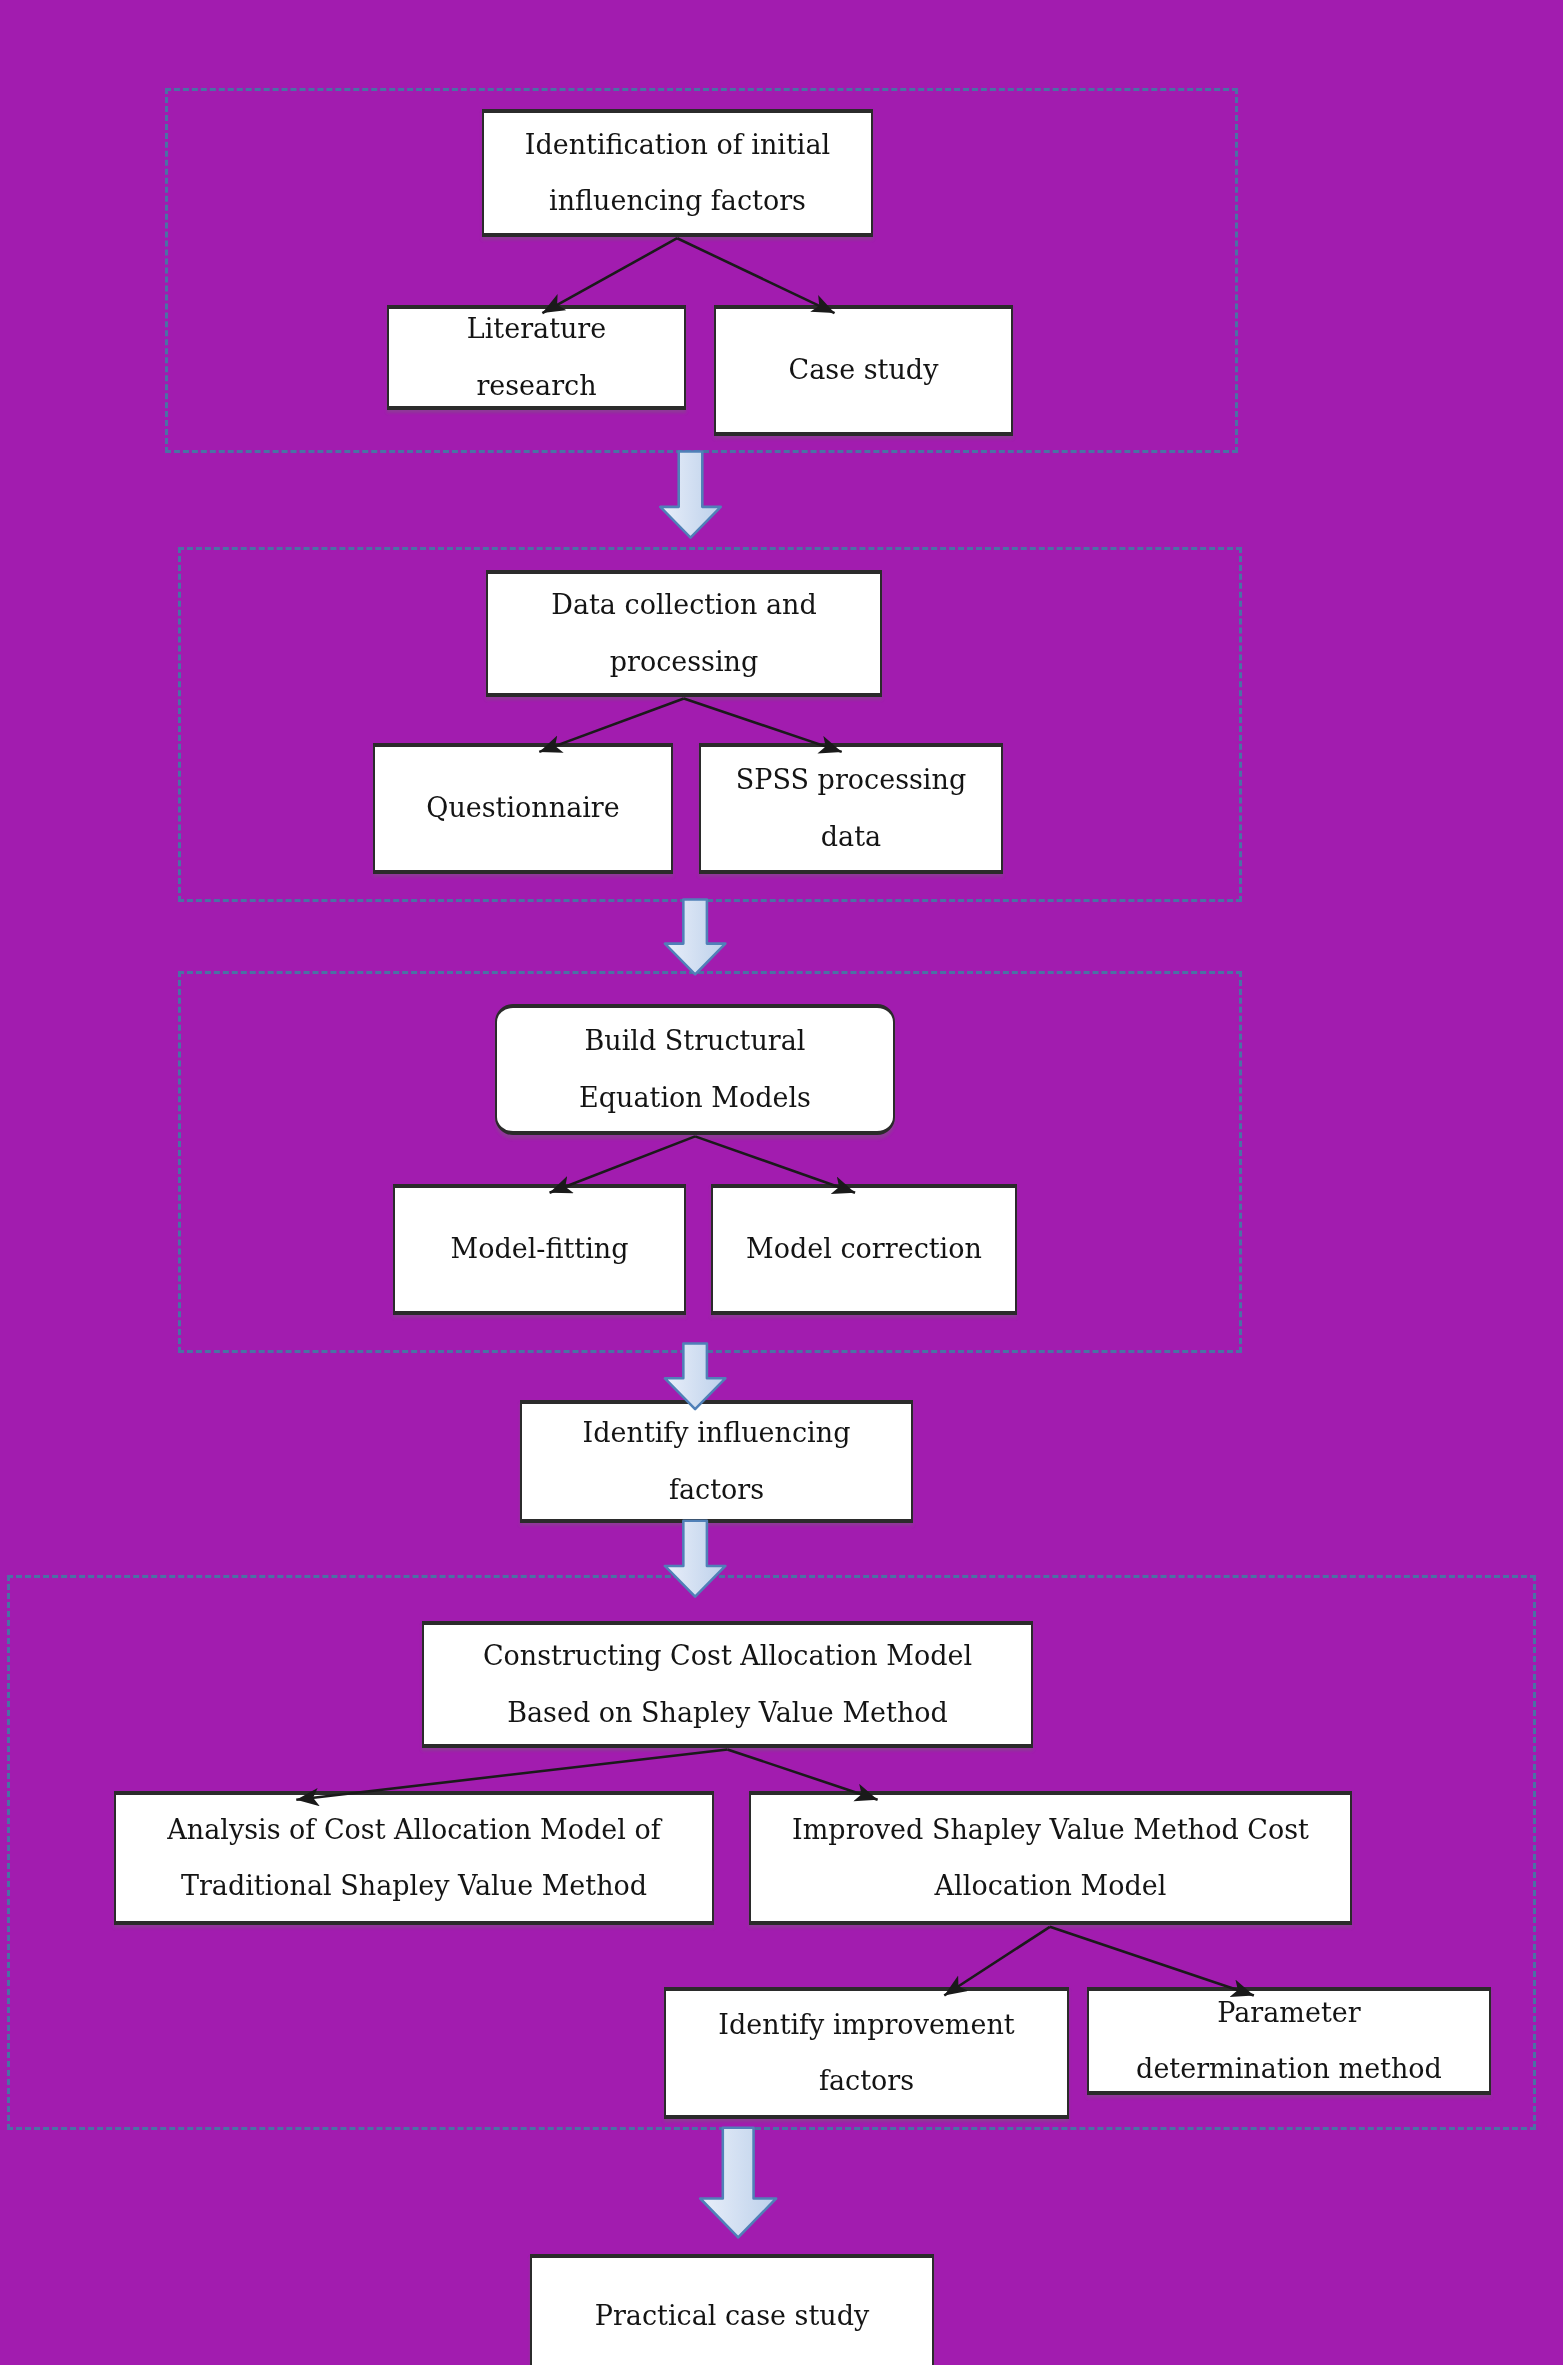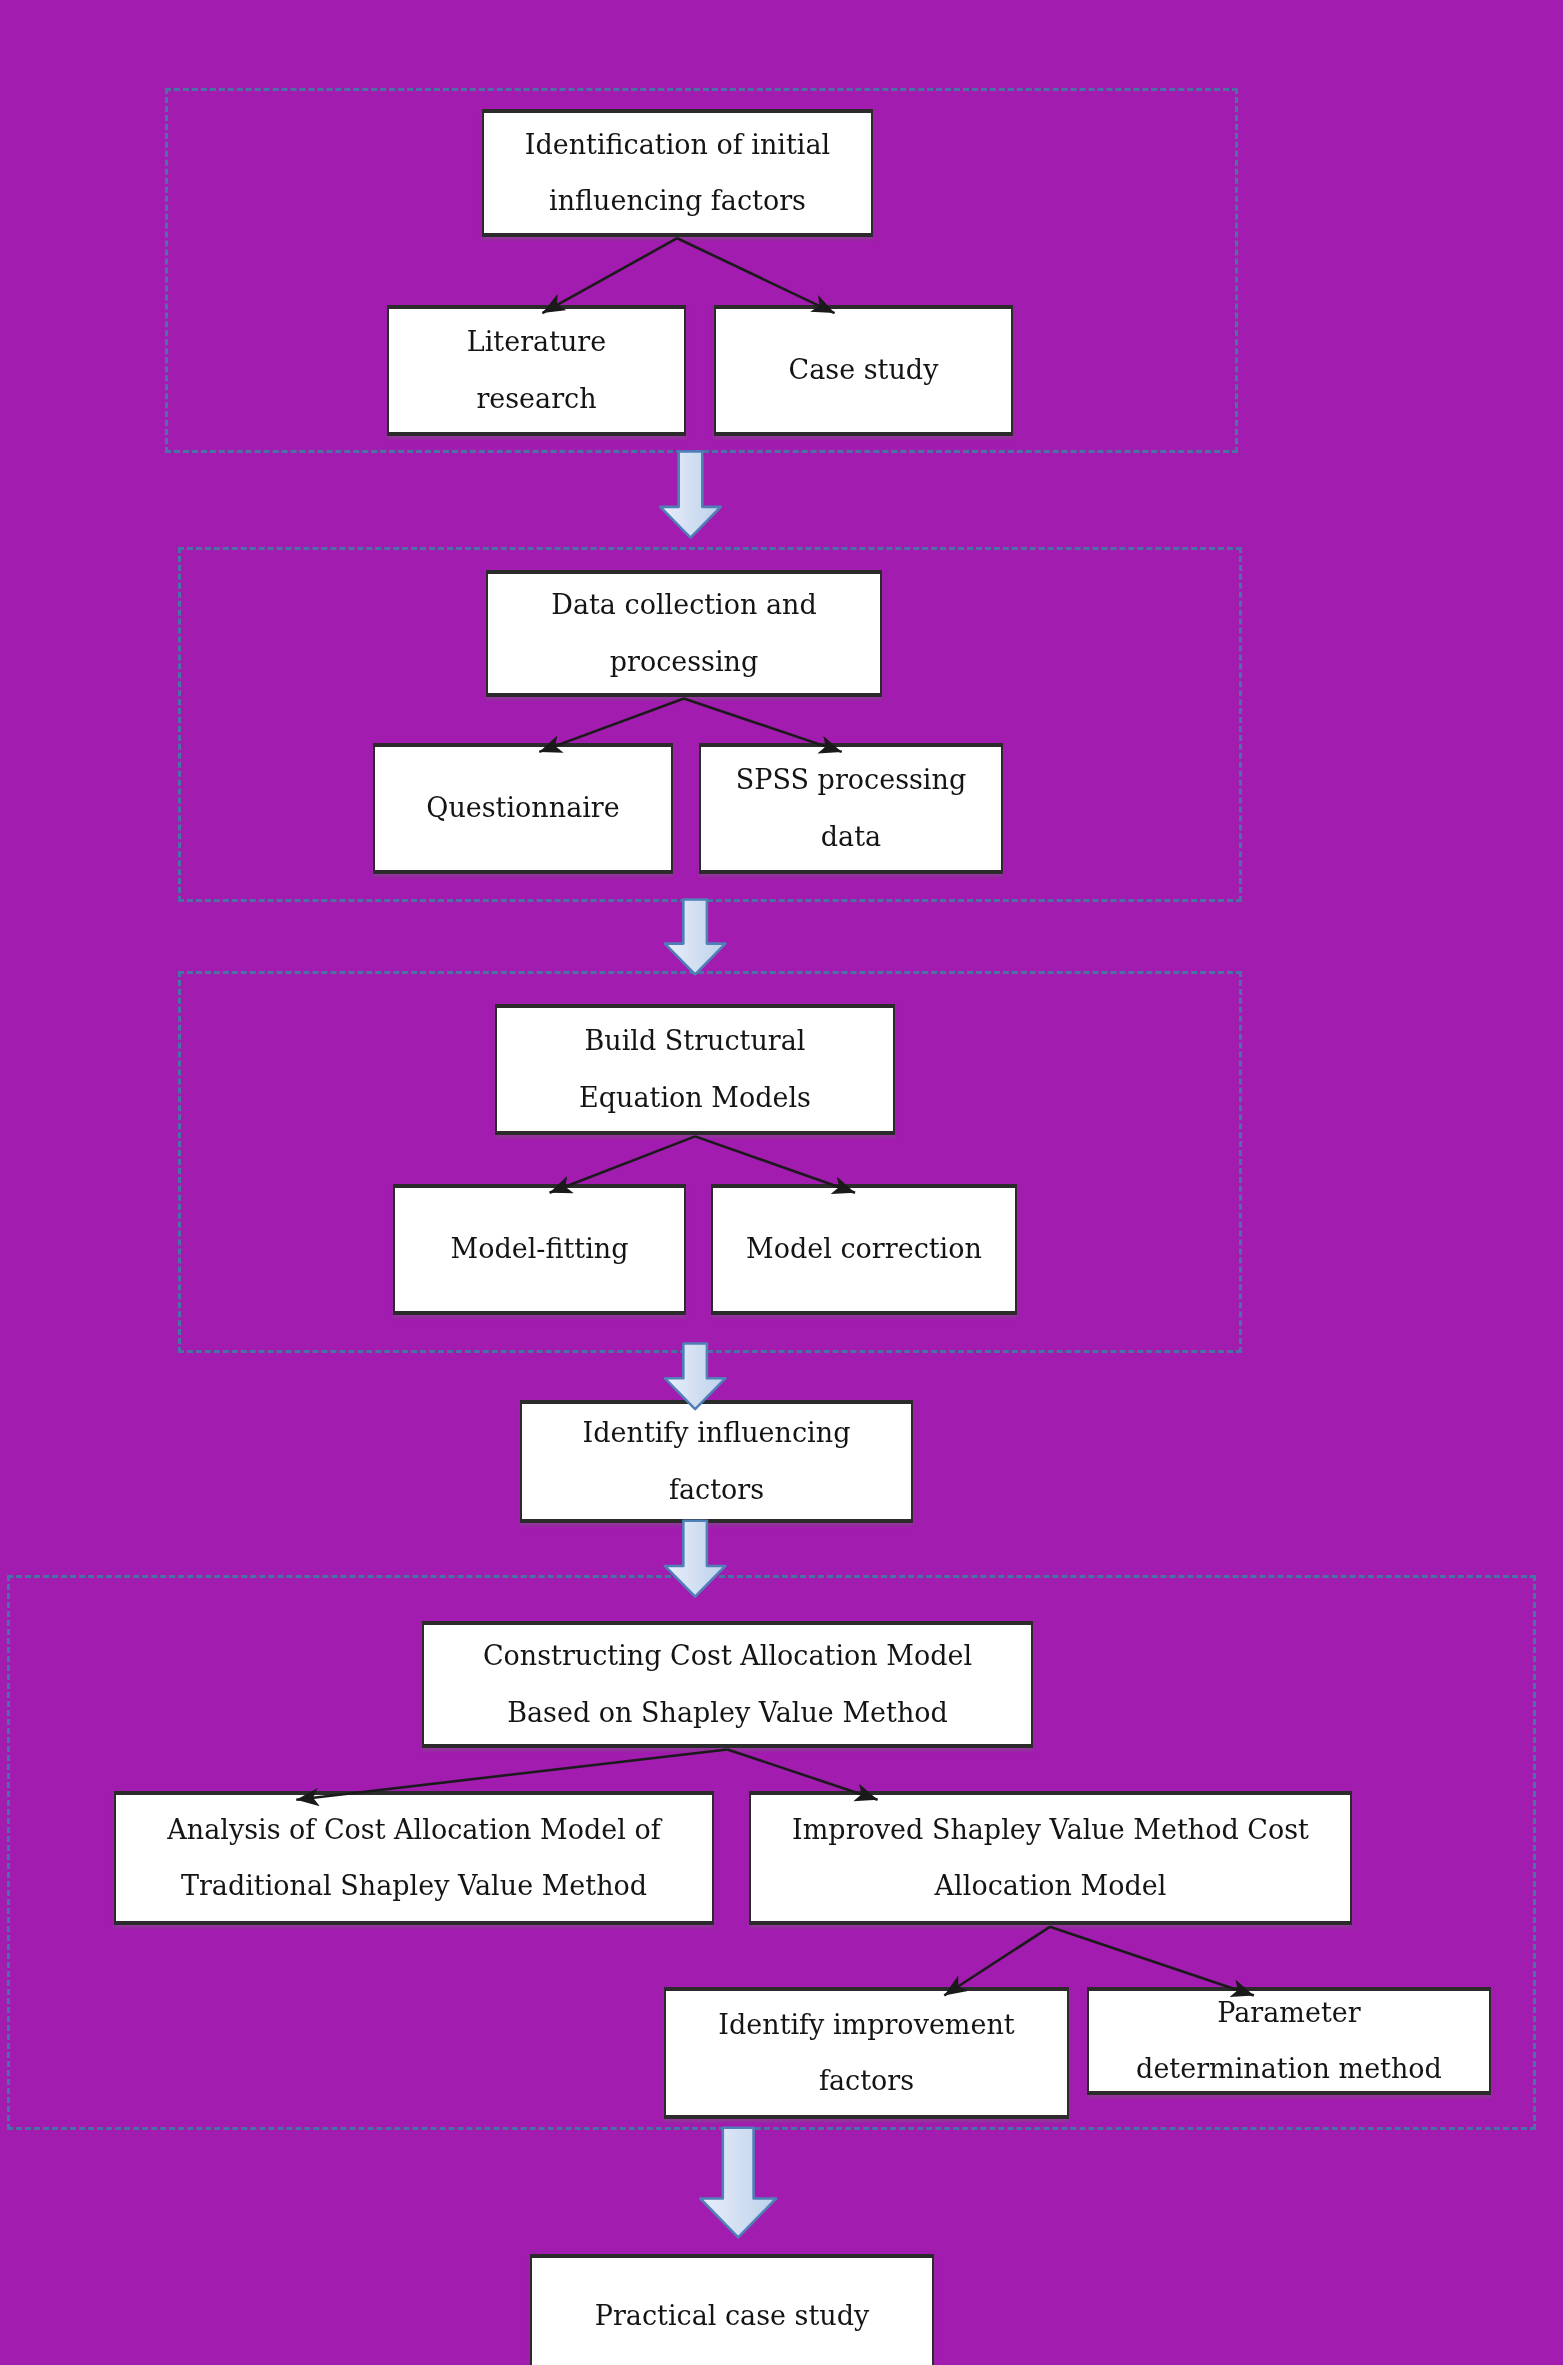--- a/index.html
+++ b/index.html
@@ -49,41 +49,41 @@
 
   <div class="section" style="left:165px;top:88px;width:1073px;height:365px;"></div>
   <div class="section" style="left:178px;top:547px;width:1064px;height:355px;"></div>
   <div class="section" style="left:178px;top:971px;width:1064px;height:382px;"></div>
   <div class="section" style="left:7.2px;top:1575px;width:1529px;height:555px;"></div>
 
   <div class="box" style="left:482px;top:109px;width:391px;height:128px;">
     <span>Identification of initial</span>
     <span>influencing factors</span>
   </div>
-  <div class="box" style="left:387px;top:305px;width:299px;height:131px;">
+  <div class="box" style="left:387px;top:305px;width:299px;height:105px;">
     <span>Literature</span>
     <span>research</span>
   </div>
   <div class="box" style="left:714px;top:305px;width:299px;height:131px;">
     <span>Case study</span>
   </div>
 
   <div class="box" style="left:486px;top:570px;width:396px;height:127px;">
     <span>Data collection and</span>
     <span>processing</span>
   </div>
   <div class="box" style="left:373px;top:743px;width:300px;height:131px;">
     <span>Questionnaire</span>
   </div>
   <div class="box" style="left:699px;top:743px;width:304px;height:131px;">
     <span>SPSS processing</span>
     <span>data</span>
   </div>
 
-  <div class="box" style="left:495px;top:1004px;width:400px;height:131px;">
+  <div class="box" style="left:495px;top:1004px;width:400px;height:131px;border-radius:18px;">
     <span>Build Structural</span>
     <span>Equation Models</span>
   </div>
   <div class="box" style="left:393px;top:1184px;width:293px;height:131px;">
     <span>Model-fitting</span>
   </div>
   <div class="box" style="left:711px;top:1184px;width:306px;height:131px;">
     <span>Model correction</span>
   </div>
 

